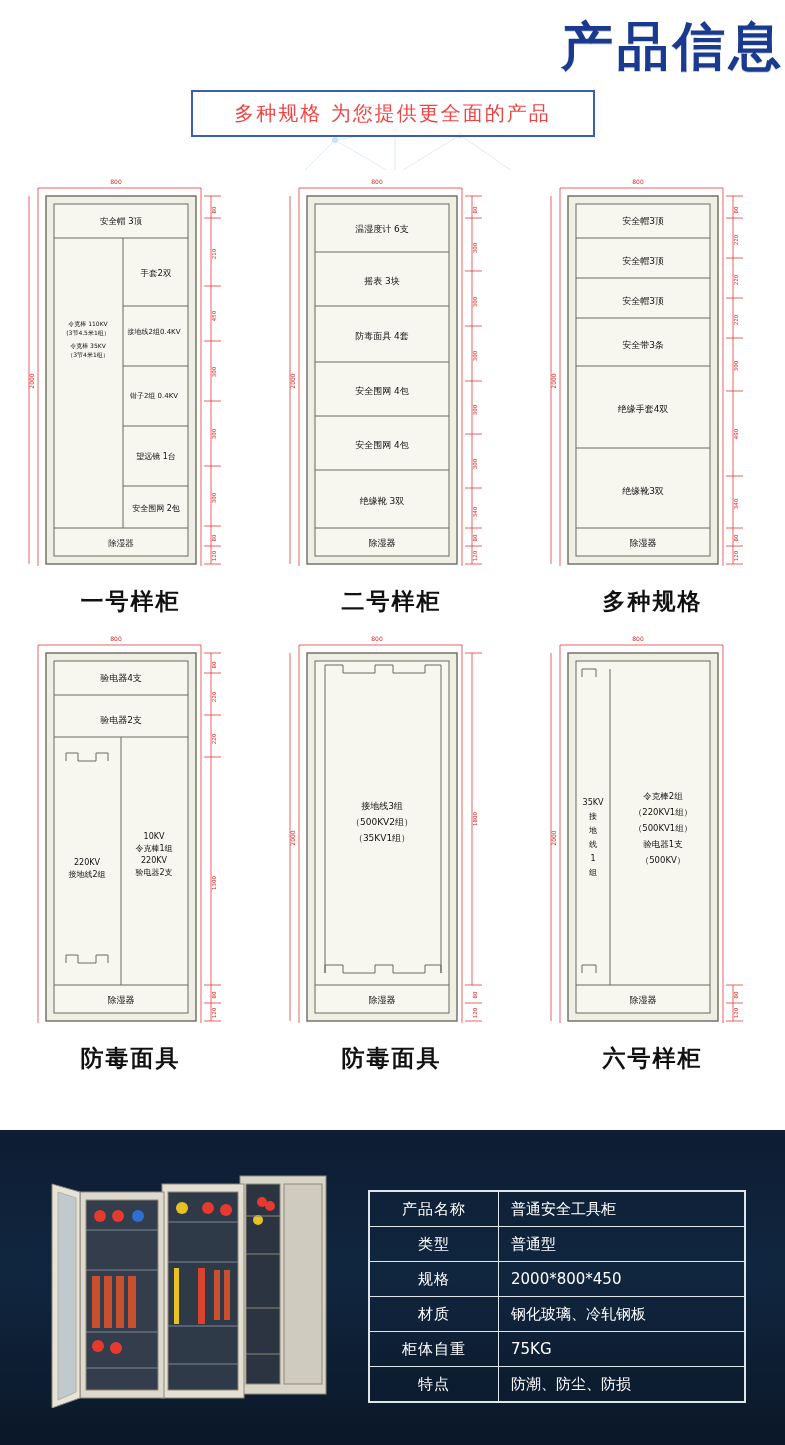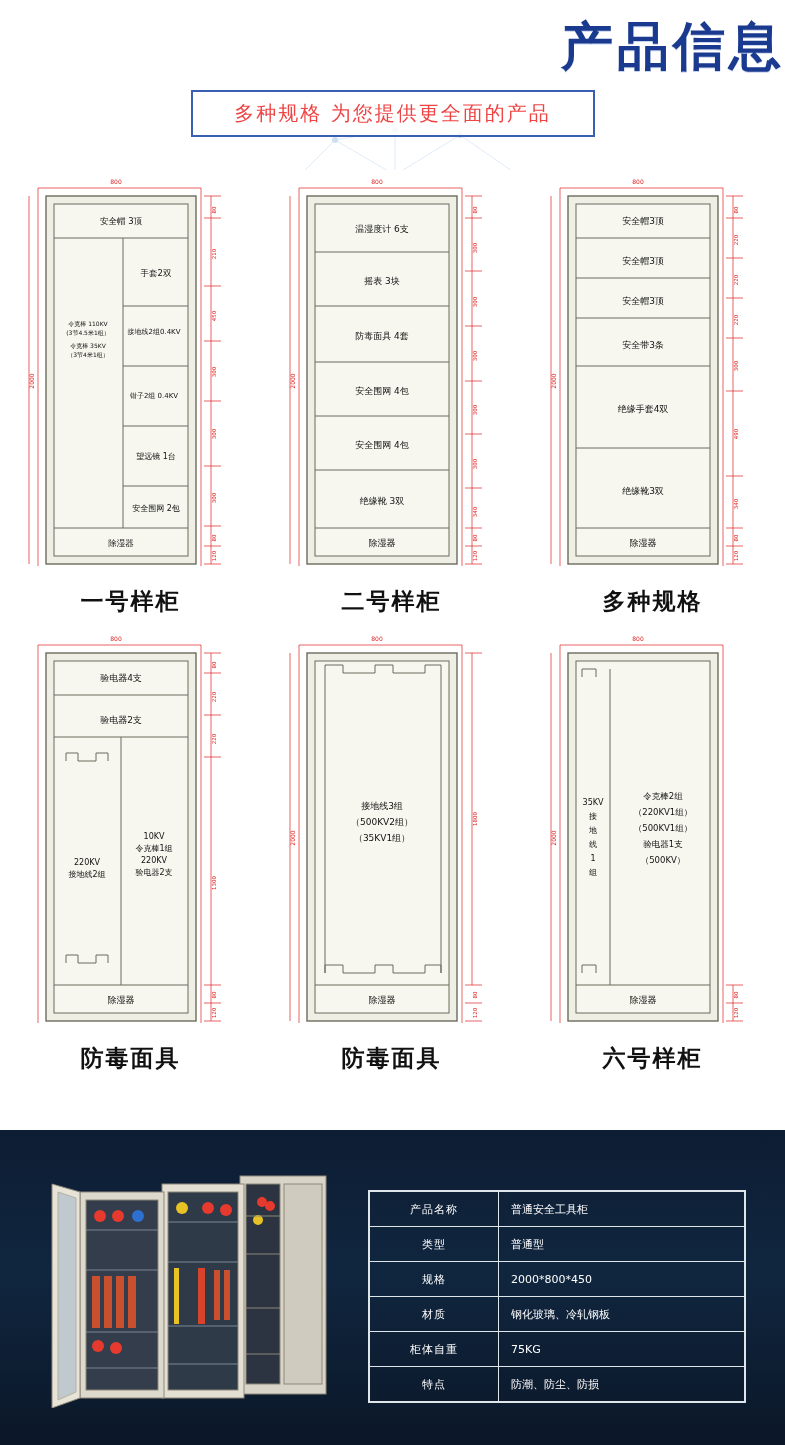--- a/index.html
+++ b/index.html
@@ -49,21 +49,21 @@
     background:linear-gradient(180deg,#0d1d33 0%,#10263f 45%,#0b1728 100%);
   }
   .photo{
     position:absolute;left:22px;top:28px;width:320px;height:250px;
   }
   .spec{
     position:absolute;left:368px;top:60px;width:378px;
     border:2px solid #dfe6ea;border-collapse:collapse;background:transparent;
   }
   .spec td{
-    border:1px solid #dfe6ea;color:#ffffff;font-size:11px;
+    border:1px solid #dfe6ea;color:#ffffff;font-size:15px;
     padding:6px 8px;height:22px;
   }
   .spec td.k{width:112px;text-align:center;letter-spacing:1px;}
   .spec td.v{padding-left:12px;}
 </style>
 </head>
 <body>
 
 <div class="header">
   <svg class="deco" viewBox="0 0 260 90">

